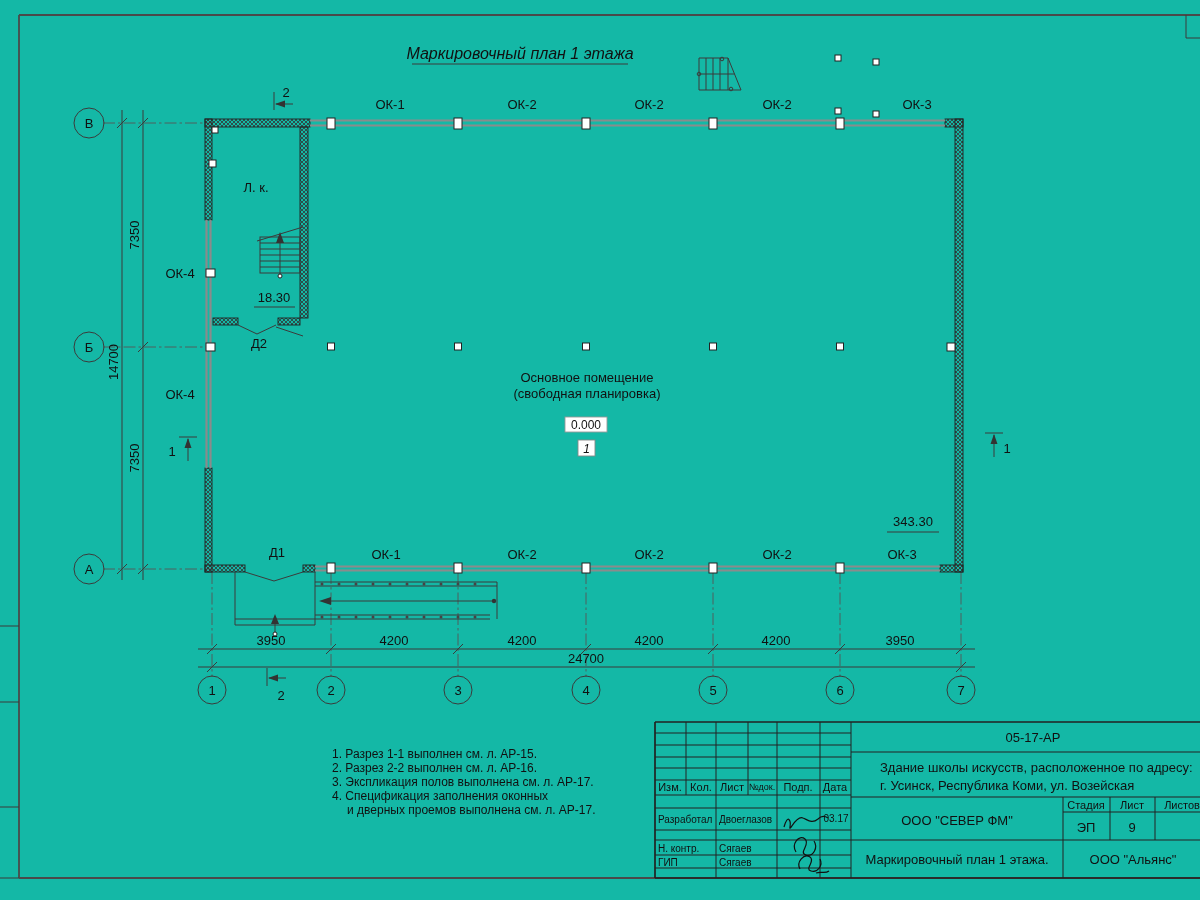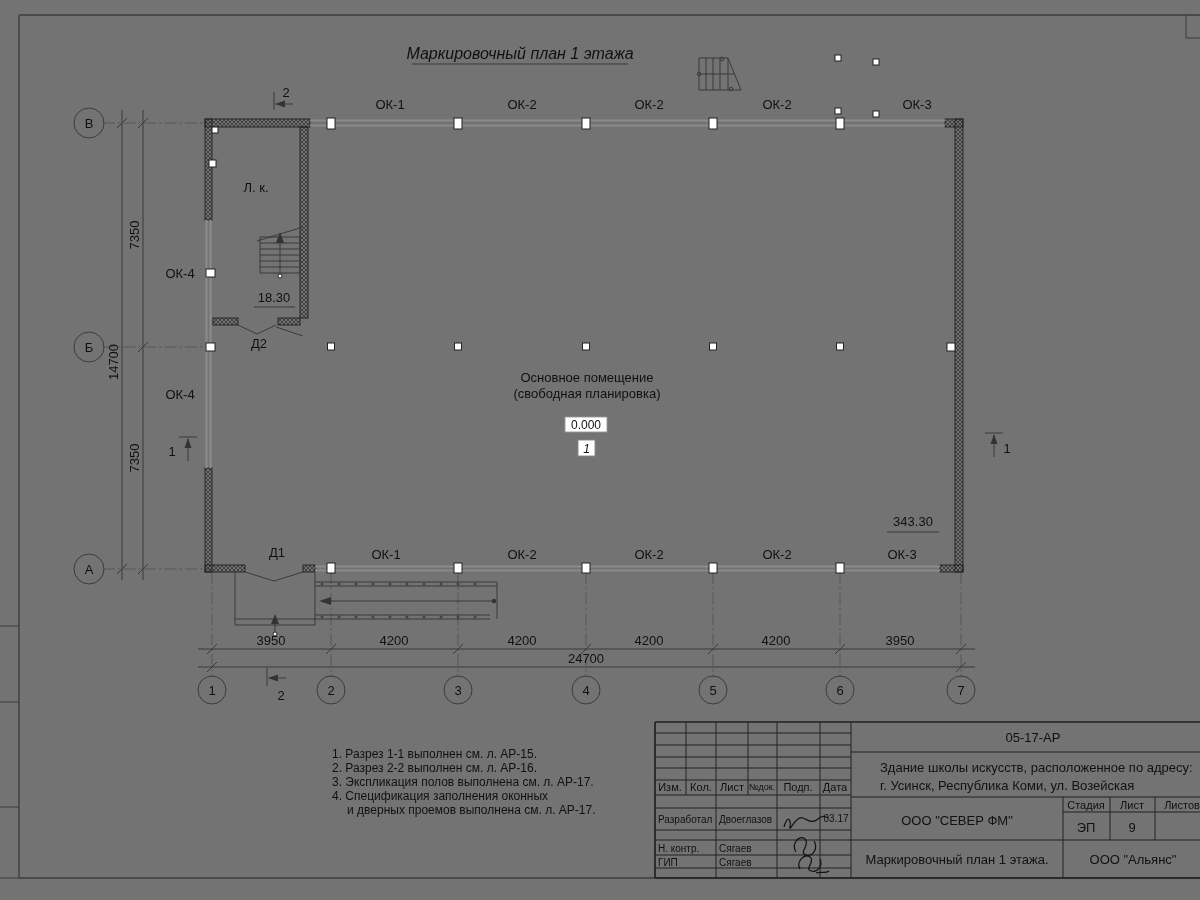--- a/index.html
+++ b/index.html
@@ -1,16 +1,16 @@
 <!DOCTYPE html>
 <html><head>
 <meta charset="utf-8">
 <style>
   html,body{margin:0;padding:0;background:#fff;}
-  .stage{position:relative;width:1200px;height:900px;background:#737373;overflow:hidden;}
+  .stage{position:relative;width:1200px;height:900px;background:#14b8a6;overflow:hidden;}
   .txt{font-family:"Liberation Sans",sans-serif;fill:#111;}
   .mid{text-anchor:middle;}
   .it{font-style:italic;}
   .f9{font-size:9px}.f10{font-size:10px}.f11{font-size:11px}.f12{font-size:12px}
   .f13{font-size:13px}.f16{font-size:16px}
   .ln{stroke:#3b3b3b;stroke-width:1;fill:none;}
   .dash{stroke:#555;stroke-width:.9;fill:none;stroke-dasharray:12 3 2.5 3;}
   .gray{stroke:#8b8b8b;stroke-width:2.2;fill:none;}
   .hatchrect{fill:url(#hatch);stroke:#222;stroke-width:.9;}
   .sq{fill:#fff;stroke:#222;stroke-width:1;}

